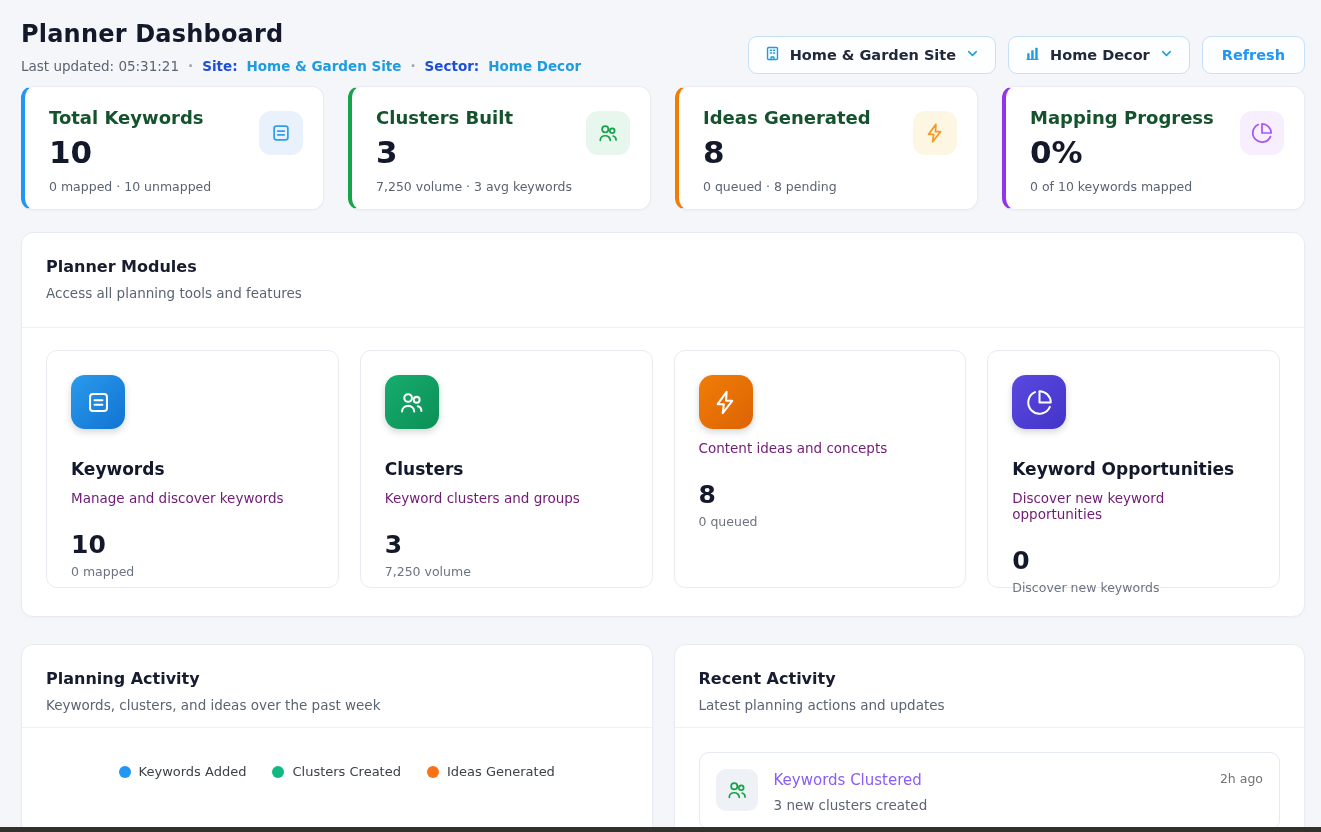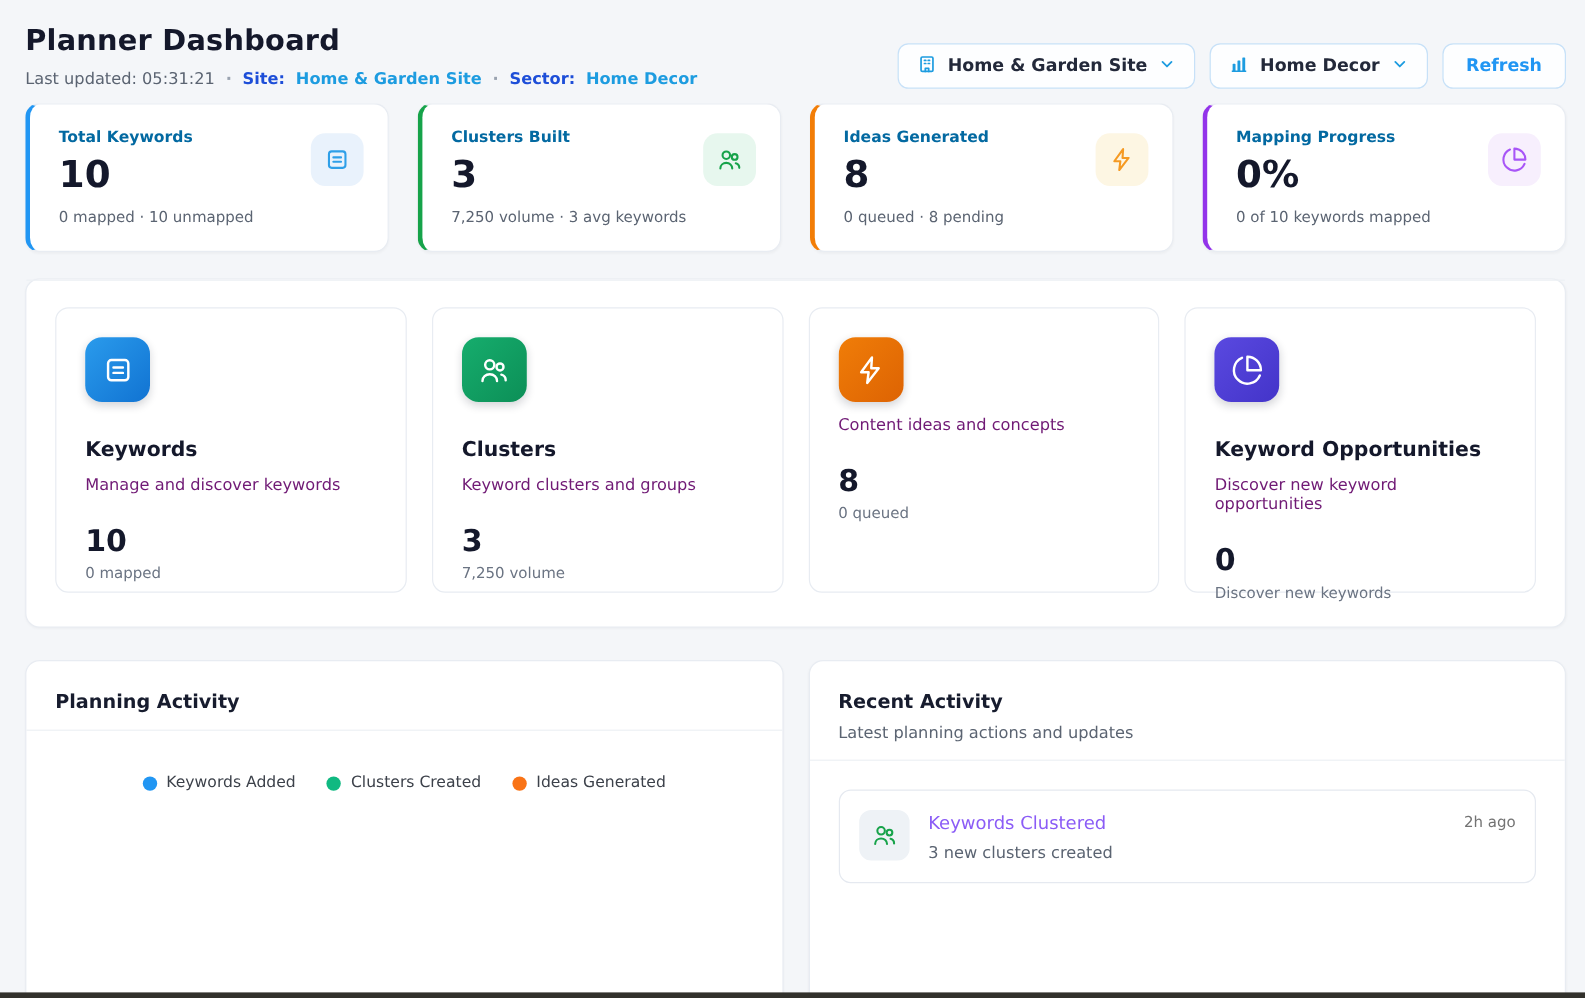--- a/index.html
+++ b/index.html
@@ -31,21 +31,21 @@
   .stat-card {
     background:#fff; border:1px solid #e8ecf2; border-left-width:4px; border-radius:12px;
     padding:20px 20px 18px 24px; height:124px; display:flex; justify-content:space-between;
     box-shadow:0 1px 2px rgba(20,25,45,.03);
   }
   .stat-card.blue   { border-left-color:#2196f3; }
   .stat-card.green  { border-left-color:#16a34a; }
   .stat-card.orange { border-left-color:#f27d06; }
   .stat-card.purple { border-left-color:#9333ea; }
   .stat-info { display:flex; flex-direction:column; }
-  .stat-label { font-size:13px; color:#0369a1; font-weight:600; }
+  .stat-label { font-size:18px; color:#14532d; font-weight:600; }
   .stat-value { font-size:31px; font-weight:800; color:#14182b; margin-top:7px; line-height:1.1; }
   .stat-sub { font-size:12.5px; color:#5b6472; margin-top:10px; }
   .icon-chip { width:44px; height:44px; border-radius:12px; display:flex; align-items:center; justify-content:center; margin-top:4px; flex:0 0 auto; }
   .chip-blue   { background:#e9f2fc; }
   .chip-green  { background:#e7f7ee; }
   .chip-yellow { background:#fdf6e3; }
   .chip-purple { background:#f7effd; }
 
   
   .panel { background:#fff; border:1px solid #e8ecf2; border-radius:12px; box-shadow:0 1px 2px rgba(20,25,45,.03); }
@@ -196,20 +196,24 @@
       <div class="icon-chip chip-purple">
         <svg width="22" height="22" viewBox="0 0 24 24" fill="none" stroke="#a855f7" stroke-width="1.9" stroke-linecap="round" stroke-linejoin="round">
             <path d="M21.2 15.9A10 10 0 1 1 8 2.8"></path>
             <path d="M22 12A10 10 0 0 0 12 2v10z"></path>
           </svg>
       </div>
     </div>
   </div>
 
   <div class="panel modules-card">
+    <div class="panel-header">
+      <div class="panel-title">Planner Modules</div>
+      <div class="panel-sub">Access all planning tools and features</div>
+    </div>
     <div class="divider"></div>
     <div class="modules-grid">
 
       <div class="module-card">
         <div class="module-icon mi-blue">
           <svg width="27" height="27" viewBox="0 0 24 24" fill="none" stroke="#ffffff" stroke-width="1.8" stroke-linecap="round">
               <rect x="4.5" y="4.5" width="15" height="15" rx="2.5"></rect>
               <path d="M8.5 10h7M8.5 14h7"></path>
             </svg>
         </div>
@@ -259,20 +263,21 @@
       </div>
 
     </div>
   </div>
 
   <div class="bottom-grid">
 
     <div class="panel">
       <div class="panel-header">
         <div class="panel-title">Planning Activity</div>
+        <div class="panel-sub">Keywords, clusters, and ideas over the past week</div>
       </div>
       <div class="divider"></div>
       <div class="chart-body">
         <div class="legend">
           <div class="legend-item">
             <span class="legend-dot" style="background:#2196f3"></span>
             <span>Keywords Added</span>
           </div>
           <div class="legend-item">
             <span class="legend-dot" style="background:#10b981"></span>

